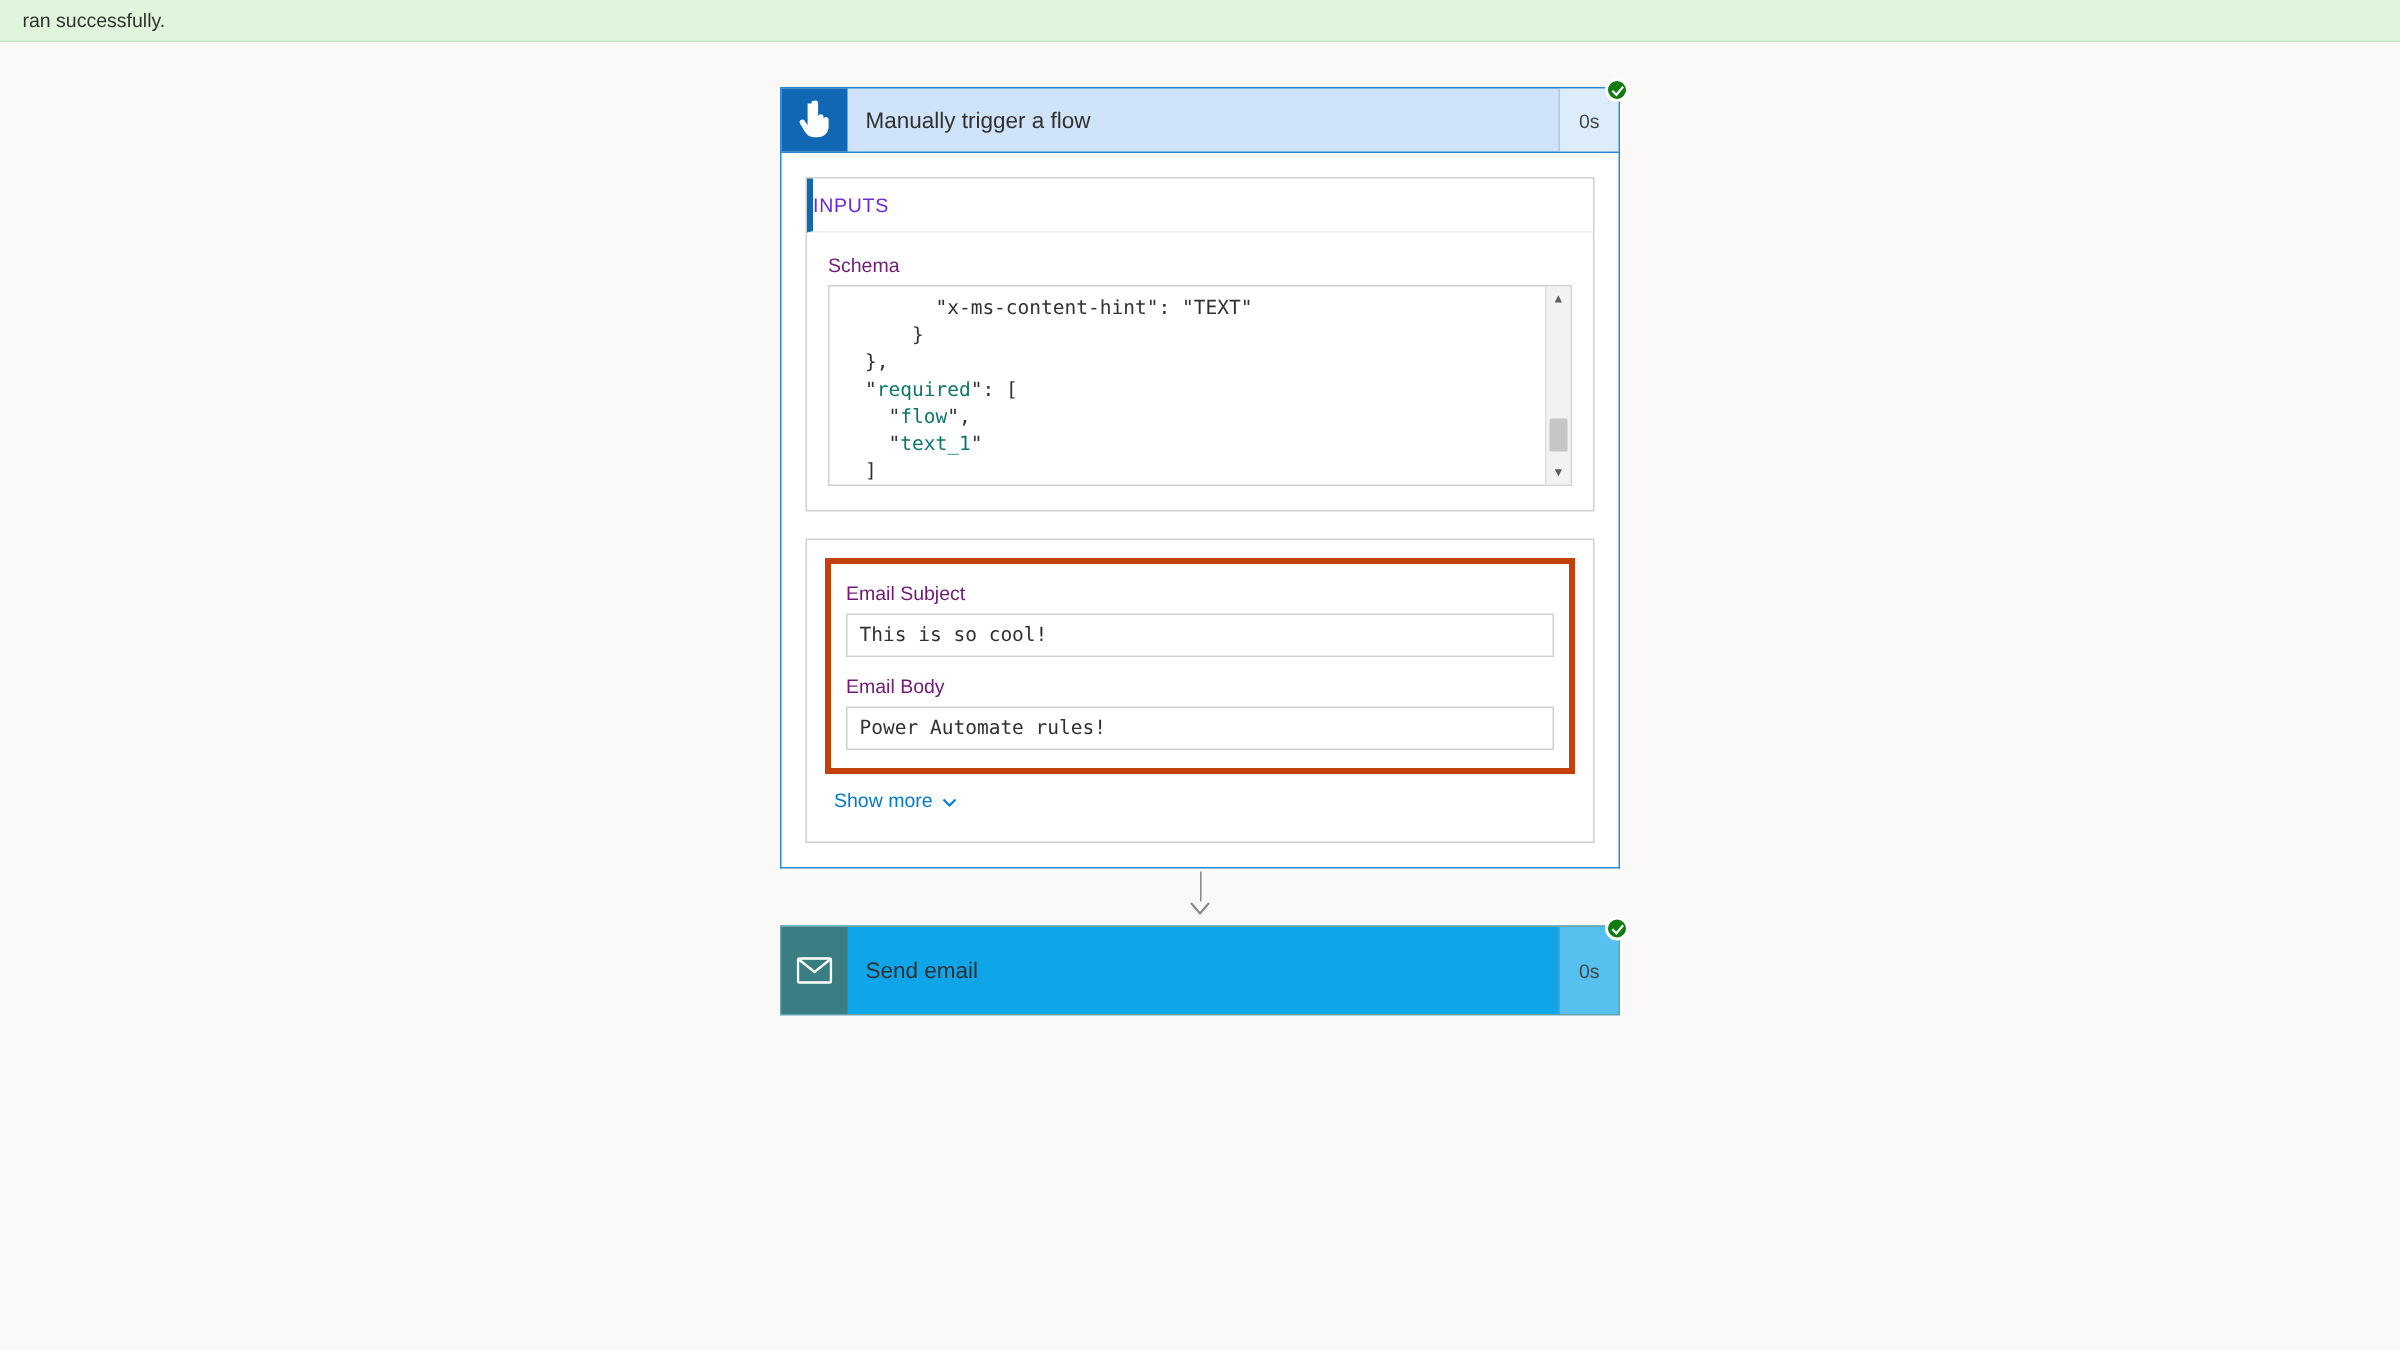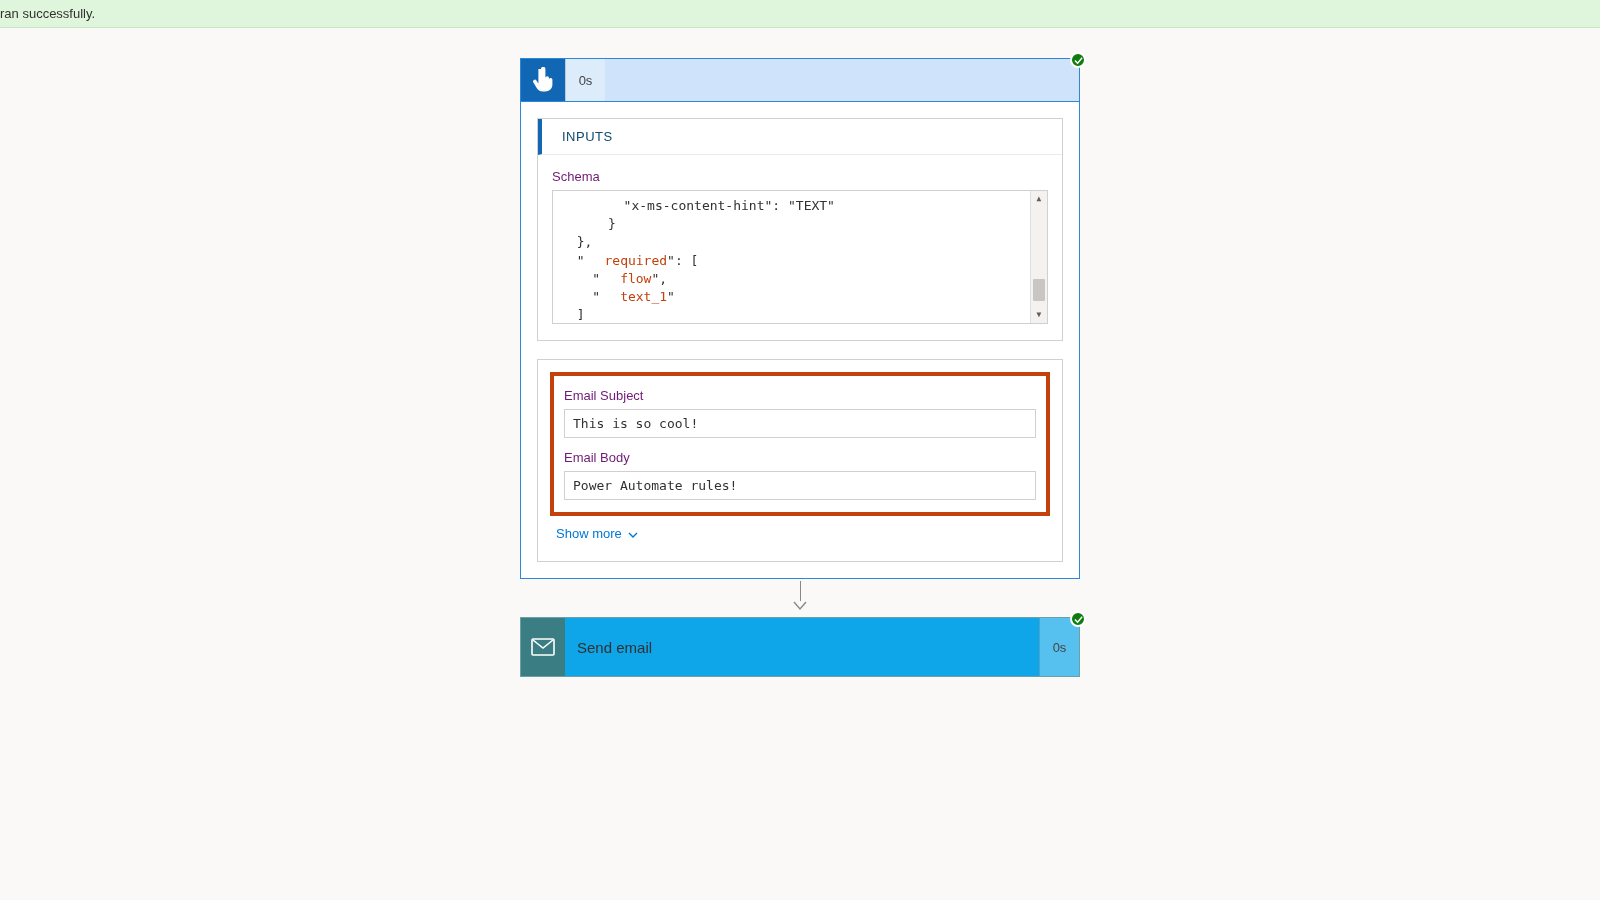--- a/index.html
+++ b/index.html
@@ -5,21 +5,21 @@
   * { box-sizing: border-box; margin: 0; padding: 0; }
   body {
     font-family: "Segoe UI", Arial, sans-serif;
     background: #faf9f8;
     font-size: 14px;
     color: #323130;
   }
   .success-banner {
     background: #dff6dd;
     color: #323130;
-    padding: 6px 0;
+    padding: 6px 15px;
     font-size: 13px;
     border-bottom: 1px solid #c8e6c5;
   }
   .canvas {
     display: flex;
     flex-direction: column;
     align-items: center;
     padding-top: 30px;
   }
   .card-wrap {
@@ -89,24 +89,24 @@
     background: #fff;
     padding: 16px;
   }
   .section {
     border: 1px solid #d2d0ce;
     margin-bottom: 18px;
     background: #fff;
   }
   .section-header {
     border-left: 4px solid #1267b4;
-    padding: 10px 20px;
+    padding: 10px 0;
     font-size: 13px;
     letter-spacing: 0.5px;
-    color: #0c4a6e;
+    color: #6d28d9;
     border-bottom: 1px solid #edebe9;
   }
   .section-body {
     padding: 12px 14px 16px 14px;
   }
   .field-label {
     font-size: 13px;
     color: #701a75;
     margin-bottom: 6px;
     margin-top: 2px;
@@ -116,21 +116,21 @@
     border: 1px solid #d2d0ce;
     height: 134px;
     font-family: Consolas, monospace;
     font-size: 13px;
     line-height: 1.4;
     padding: 6px 22px 6px 8px;
     overflow: hidden;
     background: #fff;
     white-space: pre;
   }
-  .schema-box .key { color: #c2410c; margin-left: 20px; }
+  .schema-box .key { color: #0f766e; }
   .scrollbar {
     position: absolute;
     right: 0; top: 0; bottom: 0;
     width: 17px;
     background: #f3f2f1;
     border-left: 1px solid #e1dfdd;
     display: flex;
     flex-direction: column;
     justify-content: space-between;
     align-items: center;
@@ -207,20 +207,21 @@
       <svg width="9" height="9" viewBox="0 0 10 10">
           <path d="M1 5 L4 8 L9 2" stroke="#fff" stroke-width="1.6" fill="none"></path>
         </svg>
     </div>
     <div class="card-header trigger">
       <div class="icon-box trigger-icon">
         <svg width="22" height="26" viewBox="0 0 22 26">
           <path d="M9 2 a2.2 2.2 0 0 1 4.4 0 v9 a1.8 1.8 0 0 1 3.6 0 v1 a1.8 1.8 0 0 1 3.4 0.5 v5 c0 4 -3 7 -7.5 7 h-2 c-3 0 -5 -1.5 -6.5 -4 l-3 -5 a1.8 1.8 0 0 1 3 -2 l2 3 V2" fill="#fff"></path>
         </svg>
       </div>
+      <div class="card-title">Manually trigger a flow</div>
       <div class="card-time">0s</div>
     </div>
 
     <div class="expanded-body">
 
       <div class="section">
         <div class="section-header">INPUTS</div>
         <div class="section-body">
           <div class="field-label">Schema</div>
           <div class="schema-box"><span>        "x-ms-content-hint": "TEXT"</span>

